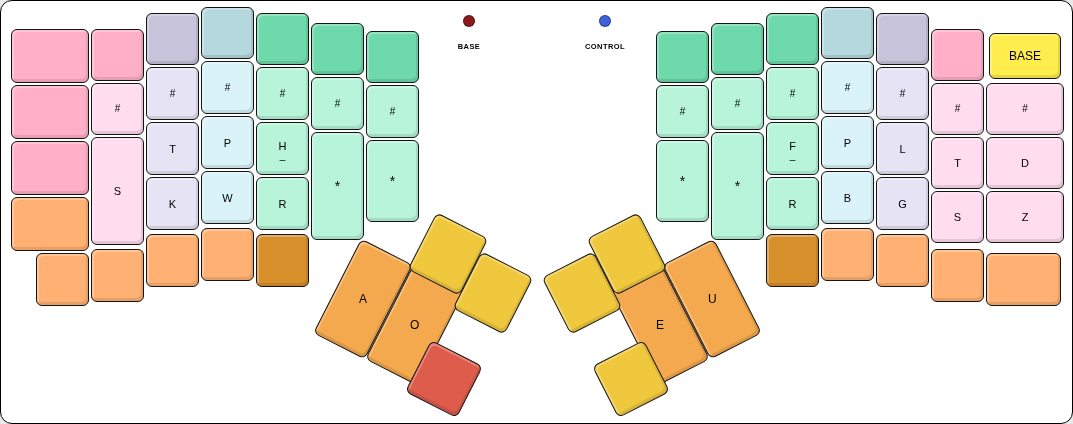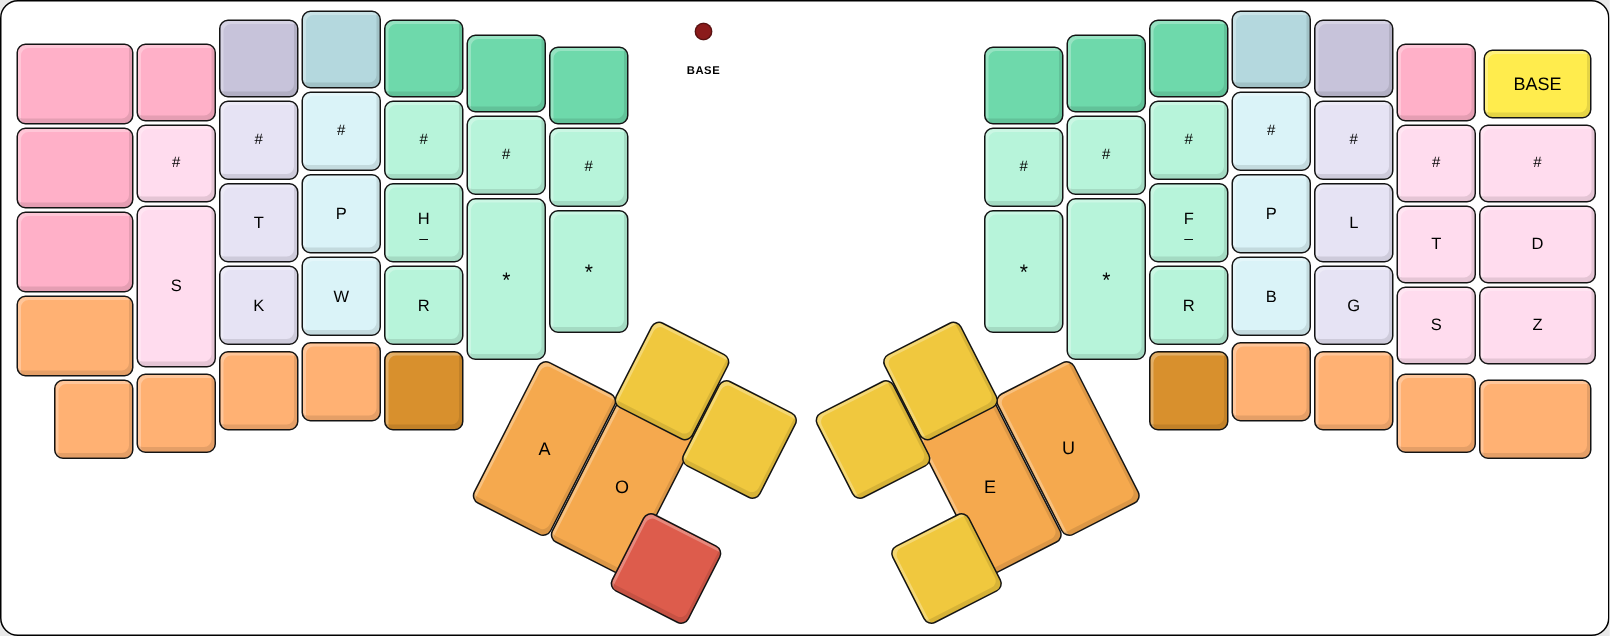--- a/index.html
+++ b/index.html
@@ -180,13 +180,17 @@
     <div class="key thorange" style="left: 630px; top: 271px; width: 58px; height: 106px; transform: rotate(-27deg);">
       <span class="klabel big" style="transform: rotate(27deg);">E</span>
     </div>
     <div class="key yellow" style="left: 597px; top: 221px; width: 58px; height: 64px; transform: rotate(-27deg);"></div>
     <div class="key yellow" style="left: 552px; top: 260px; width: 58px; height: 64px; transform: rotate(-27deg);"></div>
     <div class="key yellow" style="left: 601px; top: 349px; width: 58px; height: 58px; transform: rotate(-27deg);"></div>
     <div class="indicator" style="left: 433px;">
       <div class="dot" style="background: rgb(139, 27, 27);"></div>
       <div class="ind-label">BASE</div>
     </div>
+    <div class="indicator" style="left: 569px;">
+      <div class="dot" style="background: rgb(64, 98, 216);"></div>
+      <div class="ind-label">CONTROL</div>
+    </div>
   </div>
 
 </body></html>

